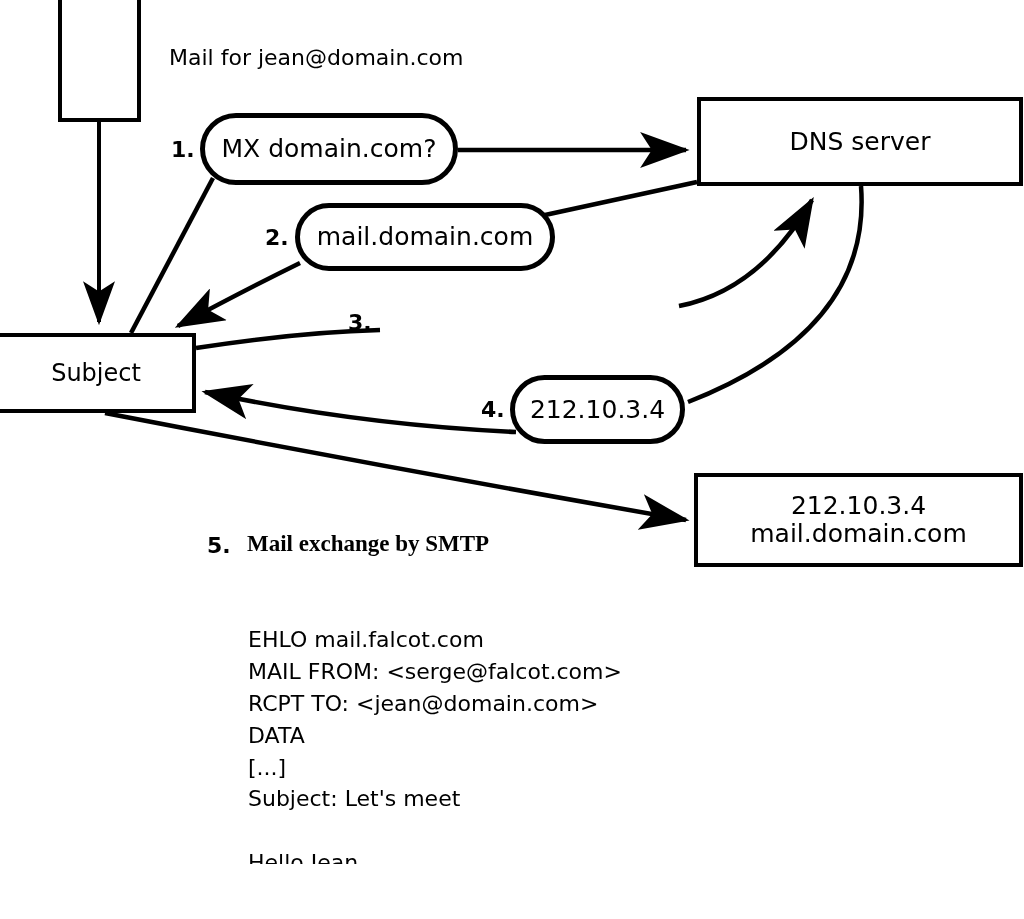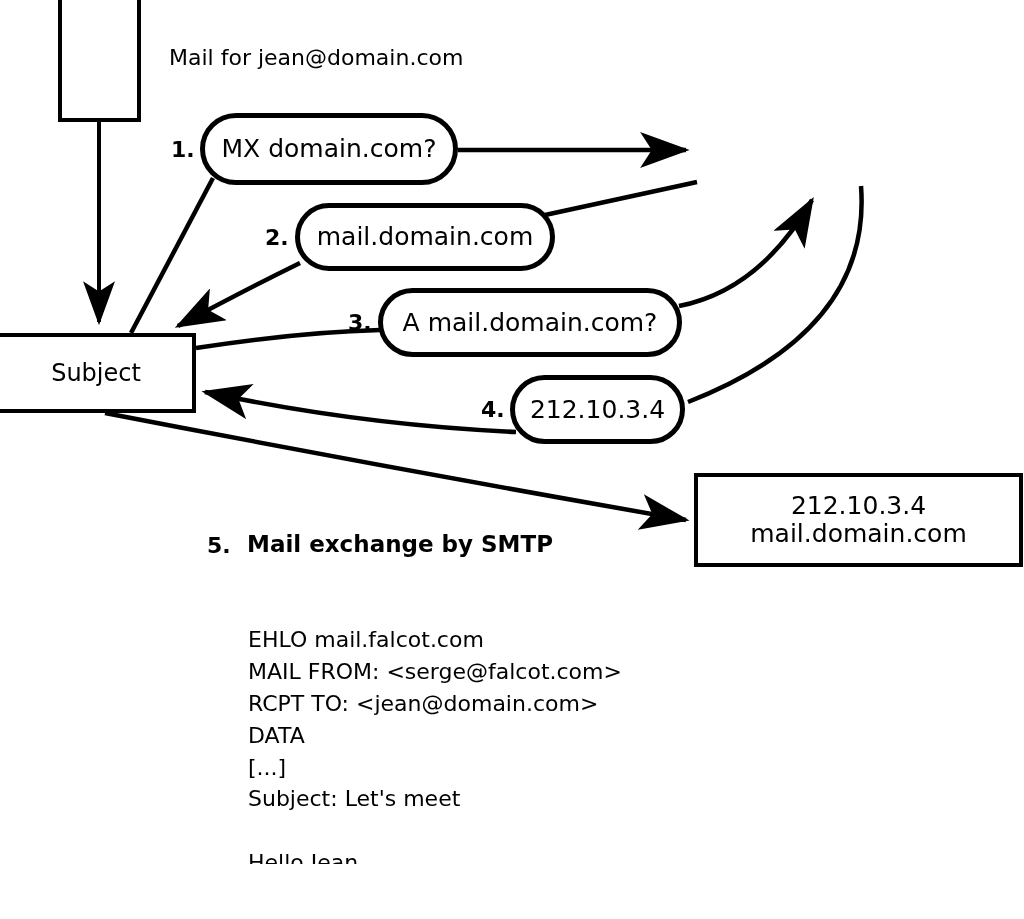--- a/index.html
+++ b/index.html
@@ -69,20 +69,21 @@
   #step-3 { left: 348px; top: 310px; }
   #step-4 { left: 481px; top: 397px; }
   #step-5 { left: 207px; top: 533px; }
 
   #label-5 {
     position: absolute;
     left: 247px; top: 531px;
     font-size: 23px;
     font-weight: bold;
     white-space: nowrap;
+    font-family: Liberation Serif, serif;
   }
   #smtp-transcript {
     position: absolute;
     left: 248px; top: 624px;
     font-size: 22px;
     line-height: 1.45;
     white-space: pre;
   }
 </style>
 </head>
@@ -117,38 +118,38 @@
 
     <path d="M105,413 Q400,470 686,520" fill="none" stroke="#000000" stroke-width="4.5" marker-end="url(#arrowhead)"></path>
   </svg>
 
   <div class="caption" id="caption-mailfor">Mail for jean@domain.com</div>
 
   <div class="node rect" id="node-client">
     <span></span>
   </div>
 
+  <div class="node rect" id="node-dns">
+    <span>DNS server</span>
+  </div>
 
   <div class="node rect" id="node-postfix">
     <span>Subject</span>
   </div>
 
   <div class="node rect" id="node-target">
     <span>212.10.3.4</span>
     <span>mail.domain.com</span>
   </div>
 
   <div class="node bubble" id="bubble-1">
     <span>MX domain.com?</span>
   </div>
   <div class="node bubble" id="bubble-2">
     <span>mail.domain.com</span>
-  </div>
-  <div class="node bubble" id="bubble-3">
-    <span>A mail.domain.com?</span>
   </div>
   <div class="node bubble" id="bubble-4">
     <span>212.10.3.4</span>
   </div>
 
   <div class="step-num" id="step-1">1.</div>
   <div class="step-num" id="step-2">2.</div>
   <div class="step-num" id="step-3">3.</div>
   <div class="step-num" id="step-4">4.</div>
   <div class="step-num" id="step-5">5.</div>

